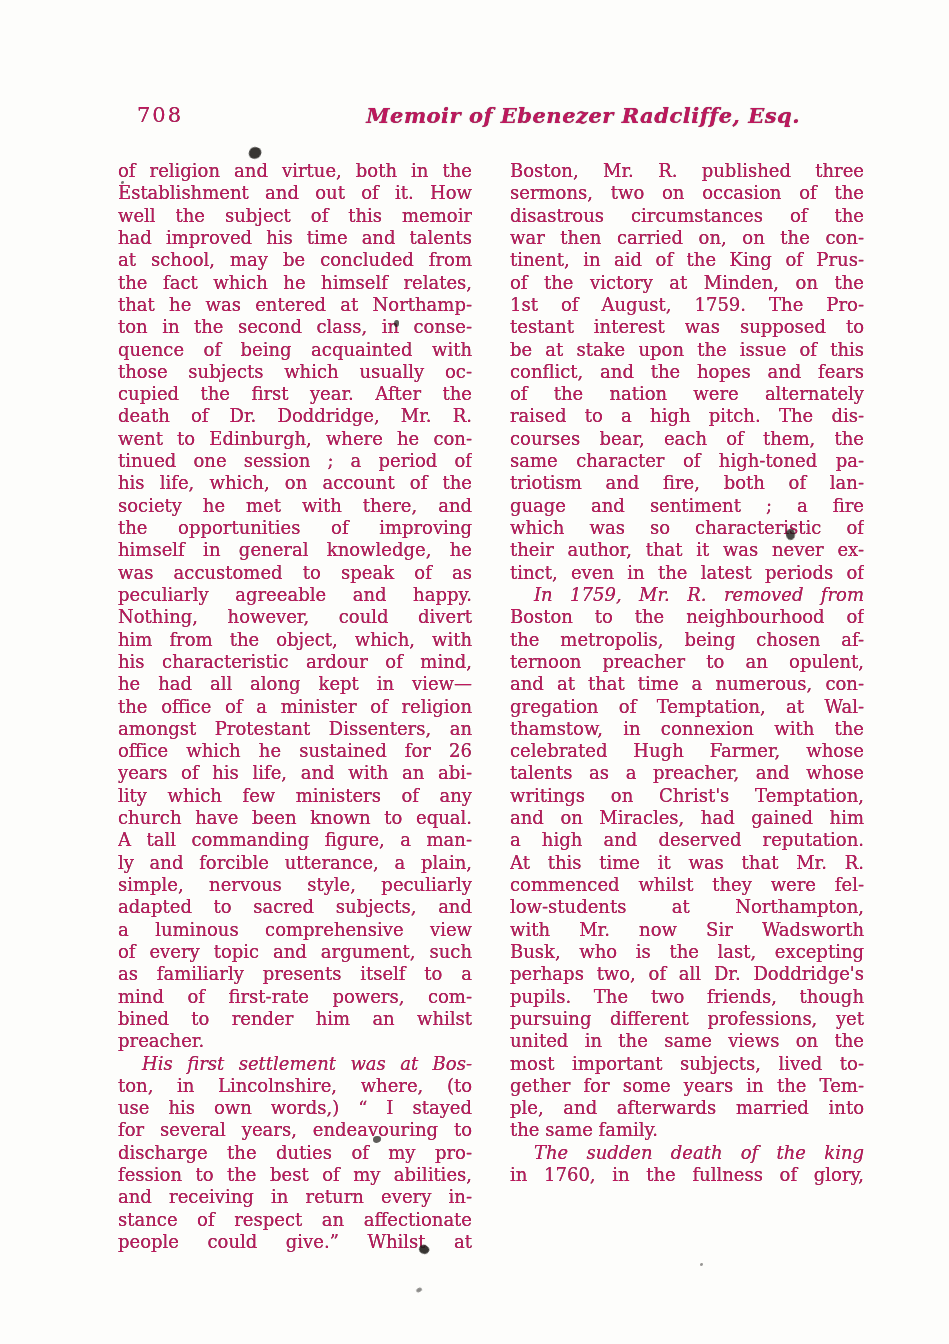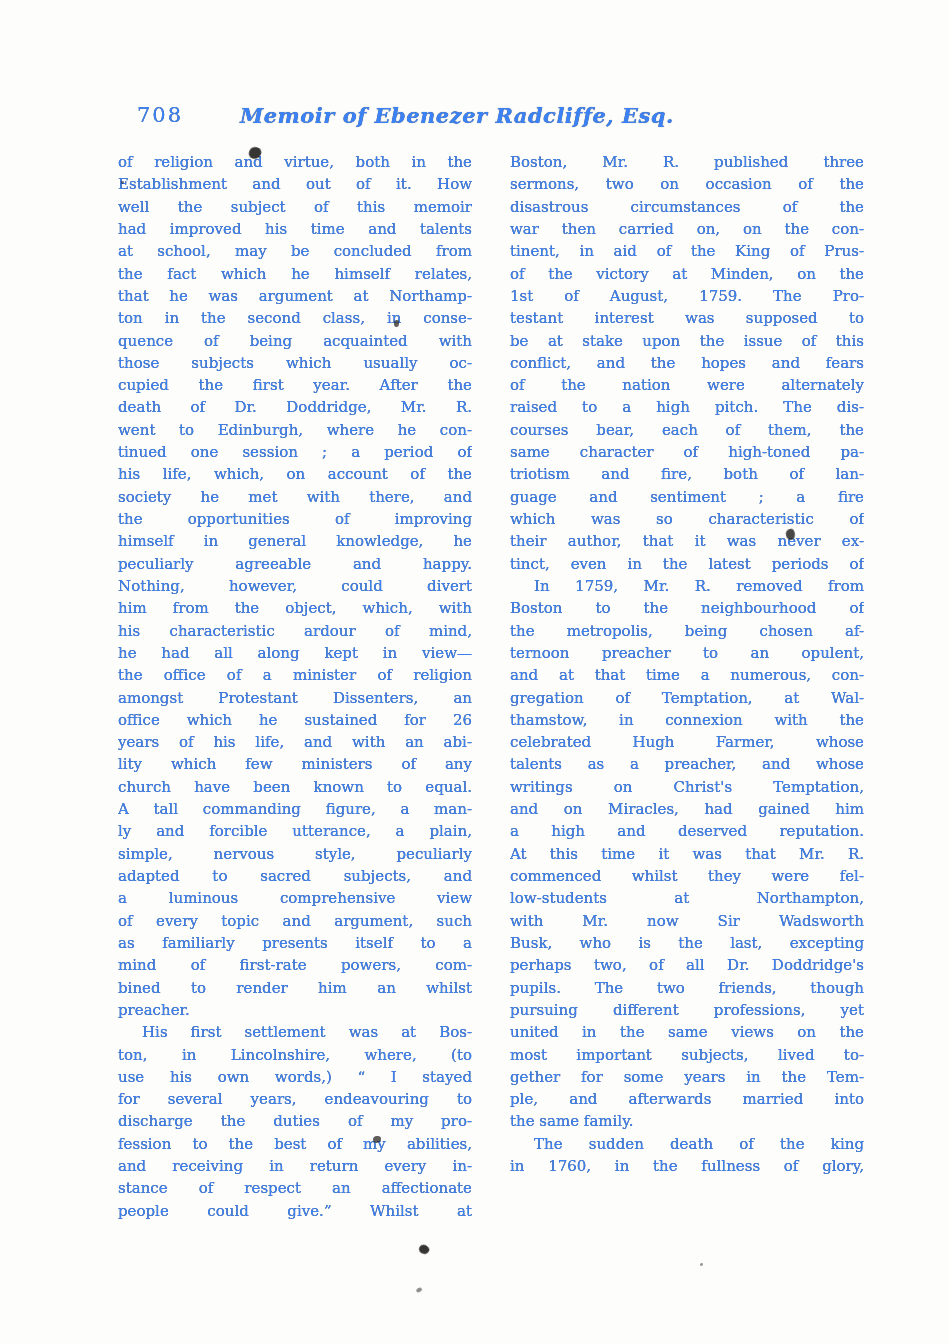--- a/index.html
+++ b/index.html
@@ -7,21 +7,21 @@
     padding: 0;
     background: #f4f3f0;
   }
   .page {
     position: relative;
     width: 949px;
     height: 1344px;
     margin: 0 auto;
     background: #fdfdfb;
     overflow: hidden;
-    color: #3b82f6;
+    color: #be185d;
     font-family: "DejaVu Serif", "Liberation Serif", serif;
   }
   
   .running-header {
     position: absolute;
     top: 103px;
     left: 0;
     width: 100%;
     height: 30px;
   }
@@ -31,48 +31,48 @@
     top: 0;
     font-size: 21px;
     letter-spacing: 2px;
     text-shadow: 0 0 0.6px rgba(20,18,15,0.75);
   }
   .header-title {
     position: absolute;
     left: 240px;
     width: 560px;
     top: 0;
-    text-align: left;
+    text-align: right;
     font-style: italic;
     font-weight: 600;
     font-size: 21px;
     letter-spacing: 0.5px;
     text-shadow: 0 0 0.7px rgba(20,18,15,0.8);
   }
   
   .column {
     position: absolute;
-    top: 151px;
+    top: 160px;
     width: 354px;
-    font-size: 15px;
+    font-size: 18px;
     text-shadow: 0 0 0.55px rgba(25,22,18,0.8);
   }
   .column.left  { left: 118px; }
   .column.right { left: 490px; margin-left: 20px; }
   .para { margin: 0; padding: 0; }
   .line {
     height: 22.32px;
     line-height: 22.32px;
     text-align: justify;
     text-align-last: justify;
     overflow: hidden;
     white-space: normal;
   }
   .line.endline { text-align-last: left; }
-  .para.indent .line:first-child { text-indent: 24px; }
+  .para.indent .line:first-child { text-indent: 24px; font-style: italic; }
   
   .ink-blot {
     position: absolute;
     background: #1c1a17;
     border-radius: 50% 40% 55% 45%;
     filter: blur(0.4px);
     opacity: 0.88;
   }
   .blot-1 { left: 249px; top: 147px; width: 12px; height: 12px; transform: rotate(20deg); }
   .blot-2 { left: 121px; top: 181px; width: 3px;  height: 3px;  opacity: 0.6; }
@@ -94,32 +94,33 @@
   </div>
 
   <div class="column left">
       <div class="para">
         <div class="line">of religion and virtue, both in the</div>
         <div class="line">Establishment and out of it.  How</div>
         <div class="line">well the subject of this memoir</div>
         <div class="line">had improved his time and talents</div>
         <div class="line">at school, may be concluded from</div>
         <div class="line">the fact which he himself relates,</div>
-        <div class="line">that he was argument at Northamp-</div>
+        <div class="line">that he was entered at Northamp-</div>
         <div class="line">ton in the second class, in conse-</div>
         <div class="line">quence of being acquainted with</div>
         <div class="line">those subjects which usually oc-</div>
         <div class="line">cupied the first year.  After the</div>
         <div class="line">death of Dr. Doddridge, Mr. R.</div>
         <div class="line">went to Edinburgh, where he con-</div>
         <div class="line">tinued one session ; a period of</div>
         <div class="line">his life, which, on account of the</div>
         <div class="line">society he met with there, and</div>
         <div class="line">the opportunities of improving</div>
         <div class="line">himself in general knowledge, he</div>
+        <div class="line">was accustomed to speak of as</div>
         <div class="line">peculiarly agreeable and happy.</div>
         <div class="line">Nothing, however, could divert</div>
         <div class="line">him from the object, which, with</div>
         <div class="line">his characteristic ardour of mind,</div>
         <div class="line">he had all along kept in view—</div>
         <div class="line">the office of a minister of religion</div>
         <div class="line">amongst Protestant Dissenters, an</div>
         <div class="line">office which he sustained for 26</div>
         <div class="line">years of his life, and with an abi-</div>
         <div class="line">lity which few ministers of any</div>

